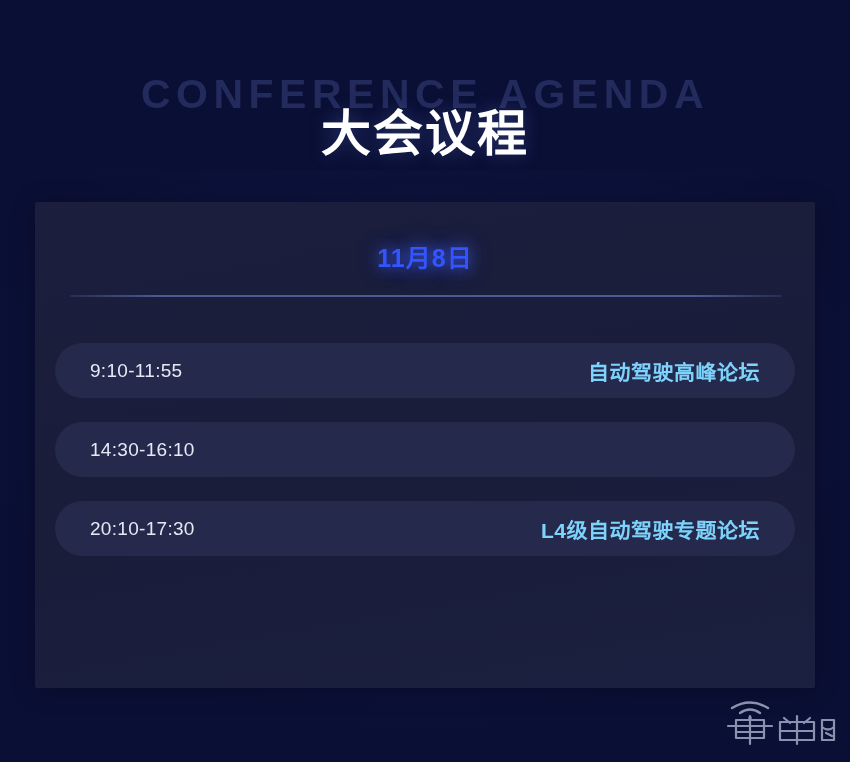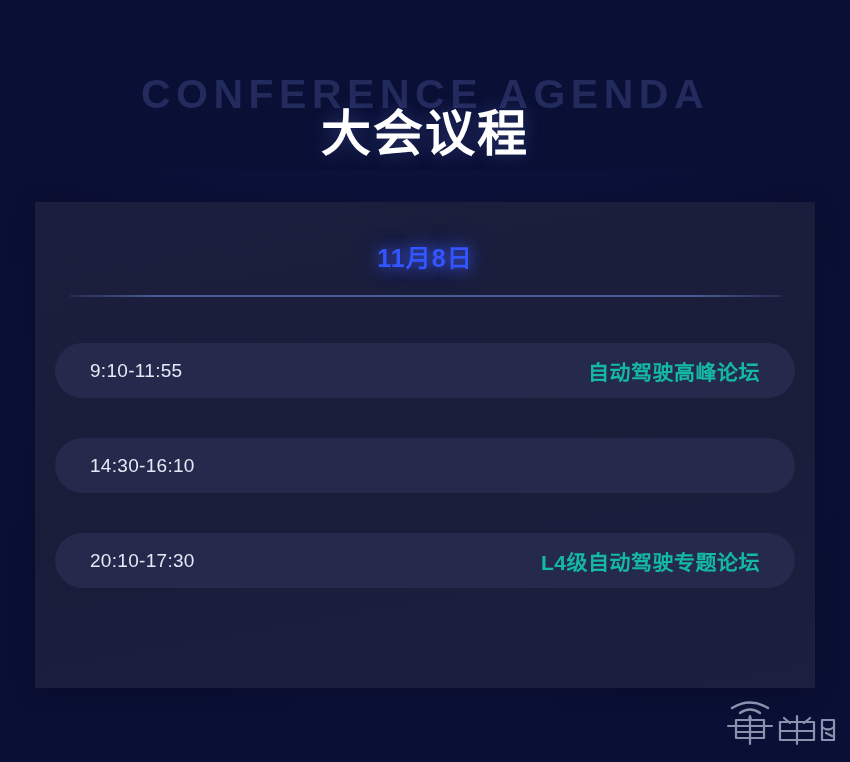--- a/index.html
+++ b/index.html
@@ -119,21 +119,21 @@
     position: absolute;
     left: 20px;
     top: 141px;
     width: 740px;
   }
 
   .session-row {
     position: relative;
     width: 740px;
     height: 55px;
-    margin-bottom: 40px;
+    margin-bottom: 24px;
     background: #252a4d;
     border-radius: 28px;
     display: flex;
     align-items: center;
     justify-content: space-between;
     padding: 0 35px;
   }
 
   .session-row:last-child { margin-bottom: 0; }
 
@@ -141,21 +141,21 @@
     font-size: 19px;
     color: #e6e9f5;
     letter-spacing: 0.3px;
     white-space: nowrap;
     flex-shrink: 0;
   }
 
   .session-title {
     font-size: 21px;
     font-weight: bold;
-    color: #14b8a6;
+    color: #7dd3fc;
     letter-spacing: 0.5px;
     white-space: nowrap;
     text-align: right;
   }
 
   
   .brand-logo {
     position: absolute;
     right: 14px;
     bottom: 14px;

